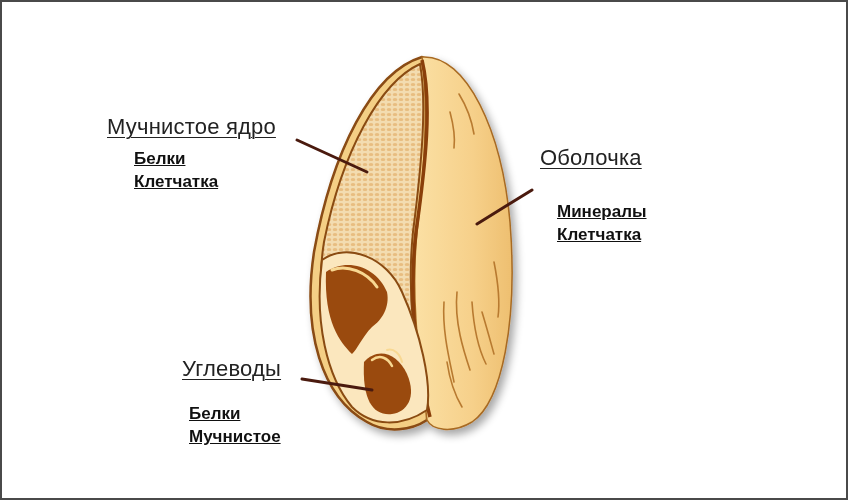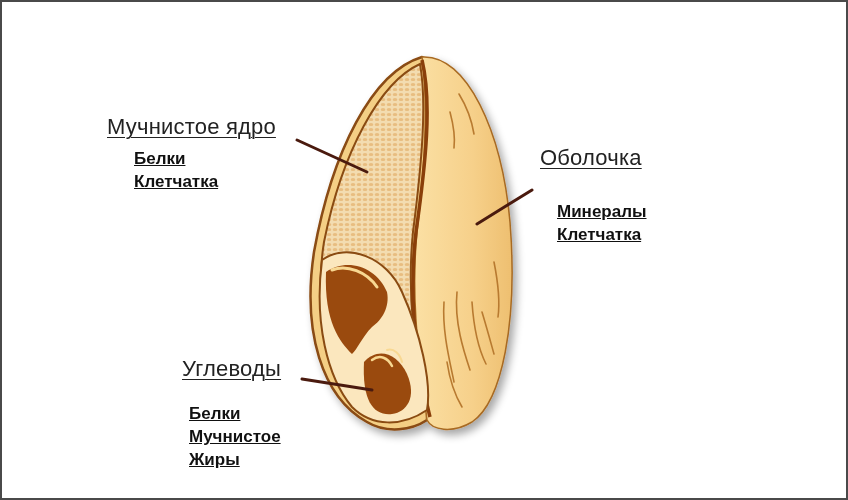--- a/index.html
+++ b/index.html
@@ -109,16 +109,15 @@
   <div class="label-title" style="left:538px; top:143px;">Оболочка</div>
   <div class="label-list" style="left:555px; top:198px;">
     <div>Минералы</div>
     <div>Клетчатка</div>
   </div>
 
   <div class="label-title" style="left:180px; top:354px;">Углеводы</div>
   <div class="label-list" style="left:187px; top:400px;">
     <div>Белки</div>
     <div>Мучнистое</div>
-    <div>Жиры</div>
   </div>
 
 </div>
 
 </body></html>

